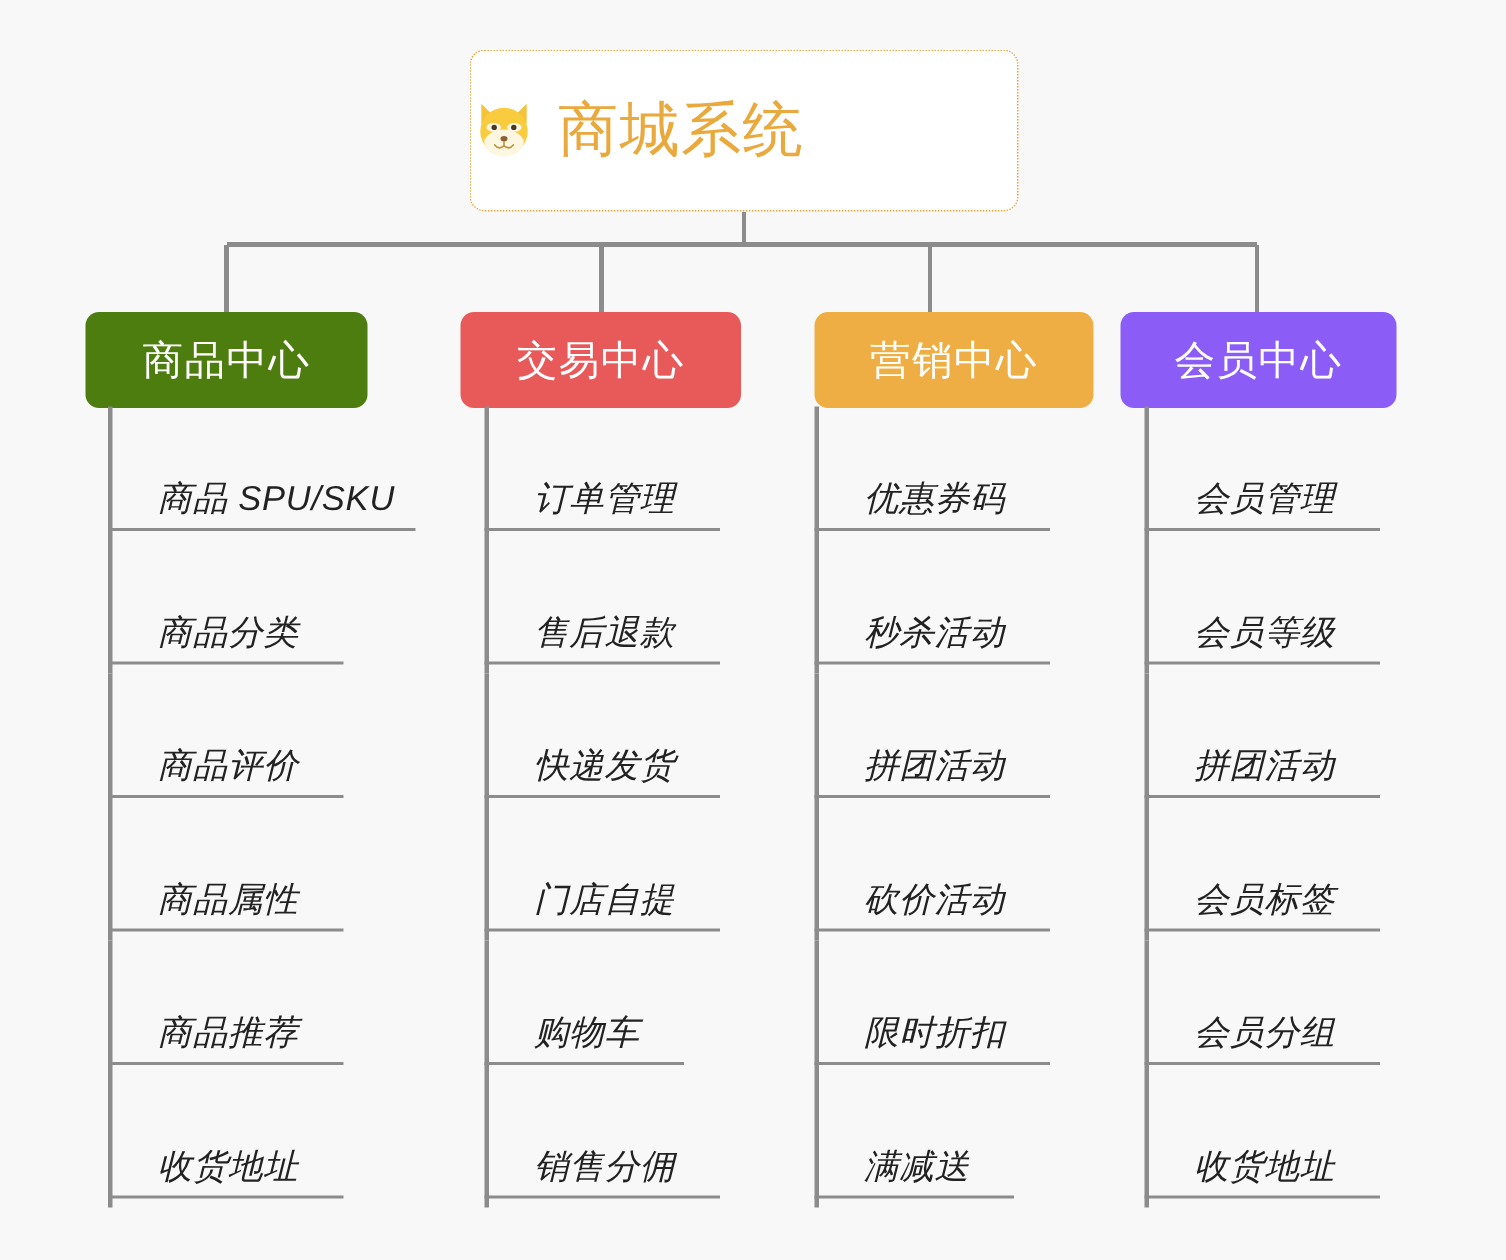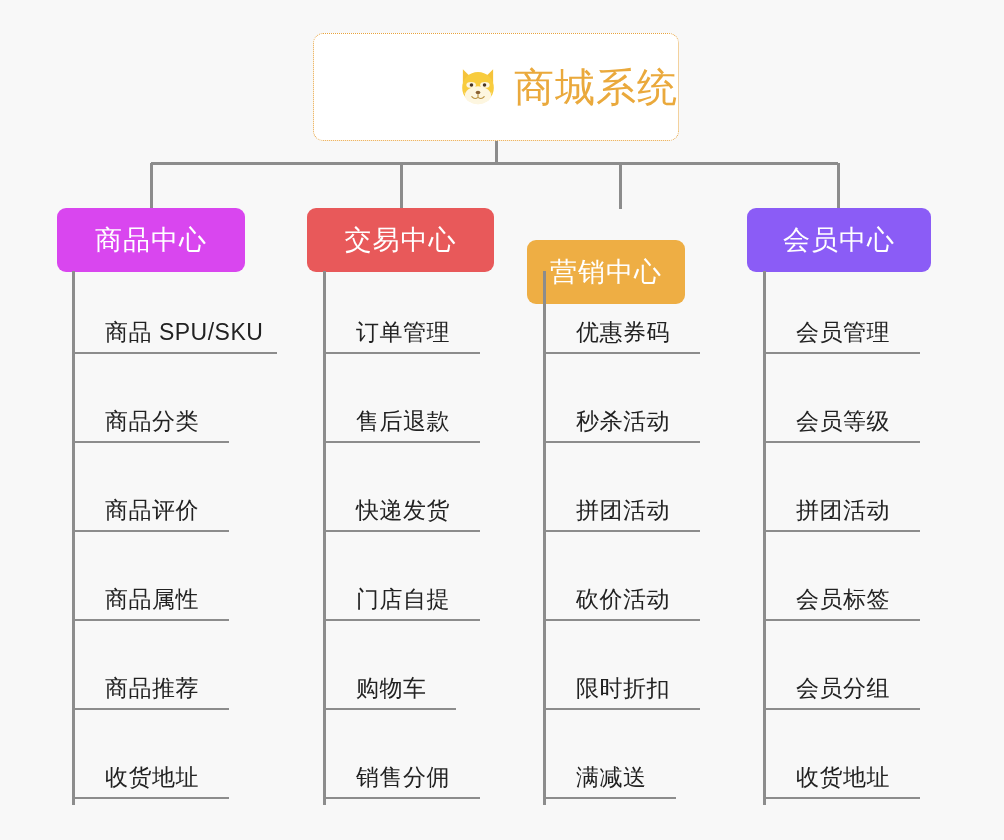--- a/index.html
+++ b/index.html
@@ -33,21 +33,21 @@
     left: 313px;
     top: 33px;
     width: 366px;
     height: 108px;
     box-sizing: border-box;
     background: #ffffff;
     border: 1.5px dotted #e8a33d;
     border-radius: 10px;
     display: flex;
     align-items: center;
-    justify-content: flex-end;
+    justify-content: flex-start;
     gap: 14px;
   }
   .root-label {
     font-size: 40px;
     color: #eaa93c;
     letter-spacing: 1px;
     line-height: 1;
     white-space: nowrap;
   }
   .shiba-icon {
@@ -89,20 +89,21 @@
     background: #8c8c8c;
   }
   .leaf-text {
     position: absolute;
     left: 33px;
     bottom: 12px;
     font-size: 23px;
     color: #222222;
     white-space: nowrap;
     letter-spacing: 0.5px;
+    font-style: italic;
   }
   .leaf-rule {
     position: absolute;
     left: 0;
     bottom: 6px;
     height: 2px;
     background: #8c8c8c;
   }
 </style>
 </head>
@@ -135,21 +136,21 @@
       <ellipse cx="42" cy="29" rx="7" ry="4.2" fill="#fdf6e0"></ellipse>
       <ellipse cx="22.5" cy="29" rx="2.6" ry="2.6" fill="#4a3526"></ellipse>
       <ellipse cx="41.5" cy="29" rx="2.6" ry="2.6" fill="#4a3526"></ellipse>
       <ellipse cx="32" cy="40" rx="3.4" ry="2.6" fill="#8a6233"></ellipse>
       <path d="M32 43 L32 47 M32 47 q-5 4 -9 -1 M32 47 q5 4 9 -1" stroke="#b9913f" stroke-width="1.6" fill="none" stroke-linecap="round"></path>
     </svg>
     <span class="root-label">商城系统</span>
   </div>
 
   <div id="branches">
-      <div class="cat-node" style="left: 57px; top: 208px; width: 188px; background: #d946ef;">
+      <div class="cat-node" style="left: 57px; top: 208px; width: 188px; background: #4d7c0f;">
         <span>商品中心</span>
       </div>
       <div class="leaf-col" style="left: 72px;">
         <div class="leaf-item">
           <div class="leaf-stem"></div>
           <div class="leaf-text">商品 SPU/SKU</div>
           <div class="leaf-rule" style="width: 205px;"></div>
         </div>
         <div class="leaf-item">
           <div class="leaf-stem"></div>
@@ -205,21 +206,21 @@
           <div class="leaf-stem"></div>
           <div class="leaf-text">购物车</div>
           <div class="leaf-rule" style="width: 133px;"></div>
         </div>
         <div class="leaf-item">
           <div class="leaf-stem"></div>
           <div class="leaf-text">销售分佣</div>
           <div class="leaf-rule" style="width: 157px;"></div>
         </div>
       </div>
-      <div class="cat-node" style="left: 527px; top: 208px; width: 158px; background: rgb(238, 174, 68); margin-top: 32px;">
+      <div class="cat-node" style="left: 543px; top: 208px; width: 186px; background: rgb(238, 174, 68);">
         <span>营销中心</span>
       </div>
       <div class="leaf-col" style="left: 543px;">
         <div class="leaf-item">
           <div class="leaf-stem"></div>
           <div class="leaf-text">优惠券码</div>
           <div class="leaf-rule" style="width: 157px;"></div>
         </div>
         <div class="leaf-item">
           <div class="leaf-stem"></div>

